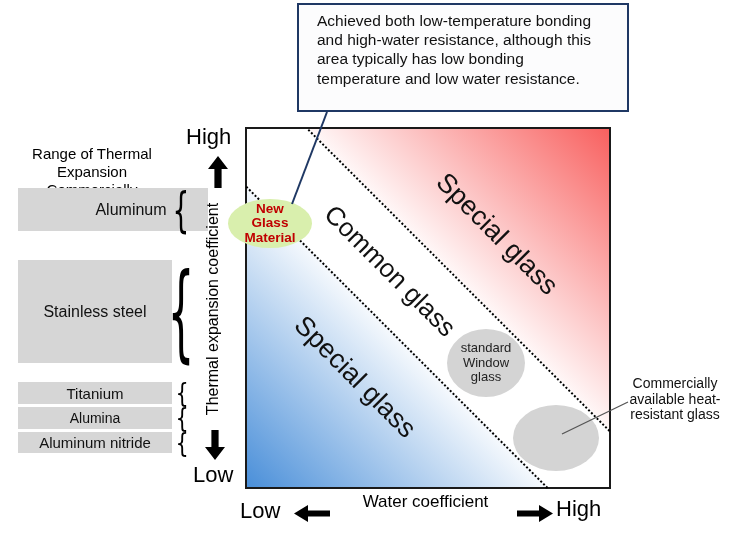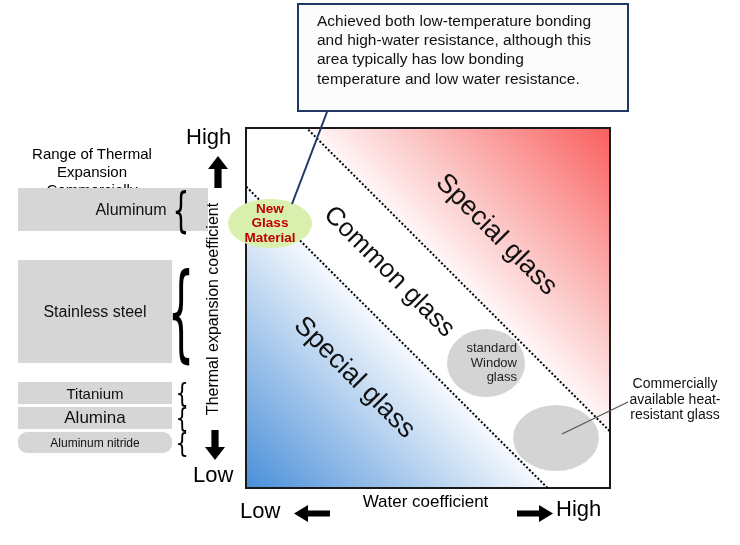--- a/index.html
+++ b/index.html
@@ -12,22 +12,22 @@
     font-size:15.5px;line-height:1.24;color:#111;z-index:45;}
 
   
   .legend-title{position:absolute;left:10px;top:145px;width:164px;text-align:center;
     font-size:15px;line-height:1.2;color:#000;}
   .mat-box{position:absolute;left:18px;width:154px;background:var(--box-gray,#d6d6d6);
     display:flex;align-items:center;justify-content:center;color:#111;}
   .mat-aluminum{top:188px;height:43px;font-size:16px;padding-left:36px;}
   .mat-stainless{top:260px;height:103px;font-size:16px;}
   .mat-titanium{top:382px;height:22px;font-size:15px;}
-  .mat-alumina{top:407px;height:22px;font-size:17px;}
-  .mat-aln{top:432px;height:21px;font-size:12px;border-radius:9px;}
+  .mat-alumina{top:407px;height:22px;font-size:14px;}
+  .mat-aln{top:432px;height:21px;font-size:15px;}
 
   .brace{position:absolute;color:#000;display:flex;align-items:center;justify-content:center;
     font-family:"DejaVu Sans",sans-serif;}
   .brace-al{left:169px;top:185px;width:24px;height:50px;font-size:48px;transform:scaleX(0.55);}
   .brace-ss{left:167px;top:255px;width:28px;height:112px;font-size:106px;transform:scaleX(0.4);}
   .brace-sm{left:174px;width:16px;height:28px;font-size:26px;transform:scaleX(0.8);}
   .brace-ti{top:379px;} .brace-alu{top:404px;} .brace-an{top:429px;}
 
   
   .yaxis-high{position:absolute;left:186px;top:124px;font-size:22px;color:#000;}
@@ -48,21 +48,21 @@
   .dot-a{left:62px;top:0;width:426px;}
   .dot-b{left:0;top:57px;width:426px;}
   .region-label{position:absolute;white-space:nowrap;color:#111;
     transform:translate(-50%,-50%) rotate(45deg);}
   .lab-special-top{left:250px;top:105px;font-size:27px;}
   .lab-common{left:143px;top:142px;font-size:26px;}
   .lab-special-bottom{left:108px;top:248px;font-size:27px;}
 
   .ellipse{position:absolute;border-radius:50%;display:flex;align-items:center;justify-content:center;}
   .ell-window{left:200px;top:200px;width:78px;height:68px;background:var(--ellipse-gray,#d4d4d4);}
-  .ell-window .txt{width:62px;text-align:right;font-size:13px;line-height:1.12;color:#222;}
+  .ell-window .txt{width:62px;text-align:center;font-size:13px;line-height:1.12;color:#222;}
   .ell-heat{left:266px;top:276px;width:86px;height:66px;background:var(--ellipse-gray,#d4d4d4);}
 
   .ell-new{position:absolute;left:228px;top:199px;width:84px;height:49px;border-radius:50%;
     background:var(--green-fill,#d9efad);display:flex;align-items:center;justify-content:center;z-index:30;}
   .ell-new .txt{width:62px;text-align:center;font-size:13.5px;font-weight:bold;line-height:1.06;
     color:var(--red-text,#c00000);}
 
   .heat-label{position:absolute;left:612px;top:376px;width:126px;text-align:center;
     font-size:14px;line-height:1.12;color:#111;}
 

